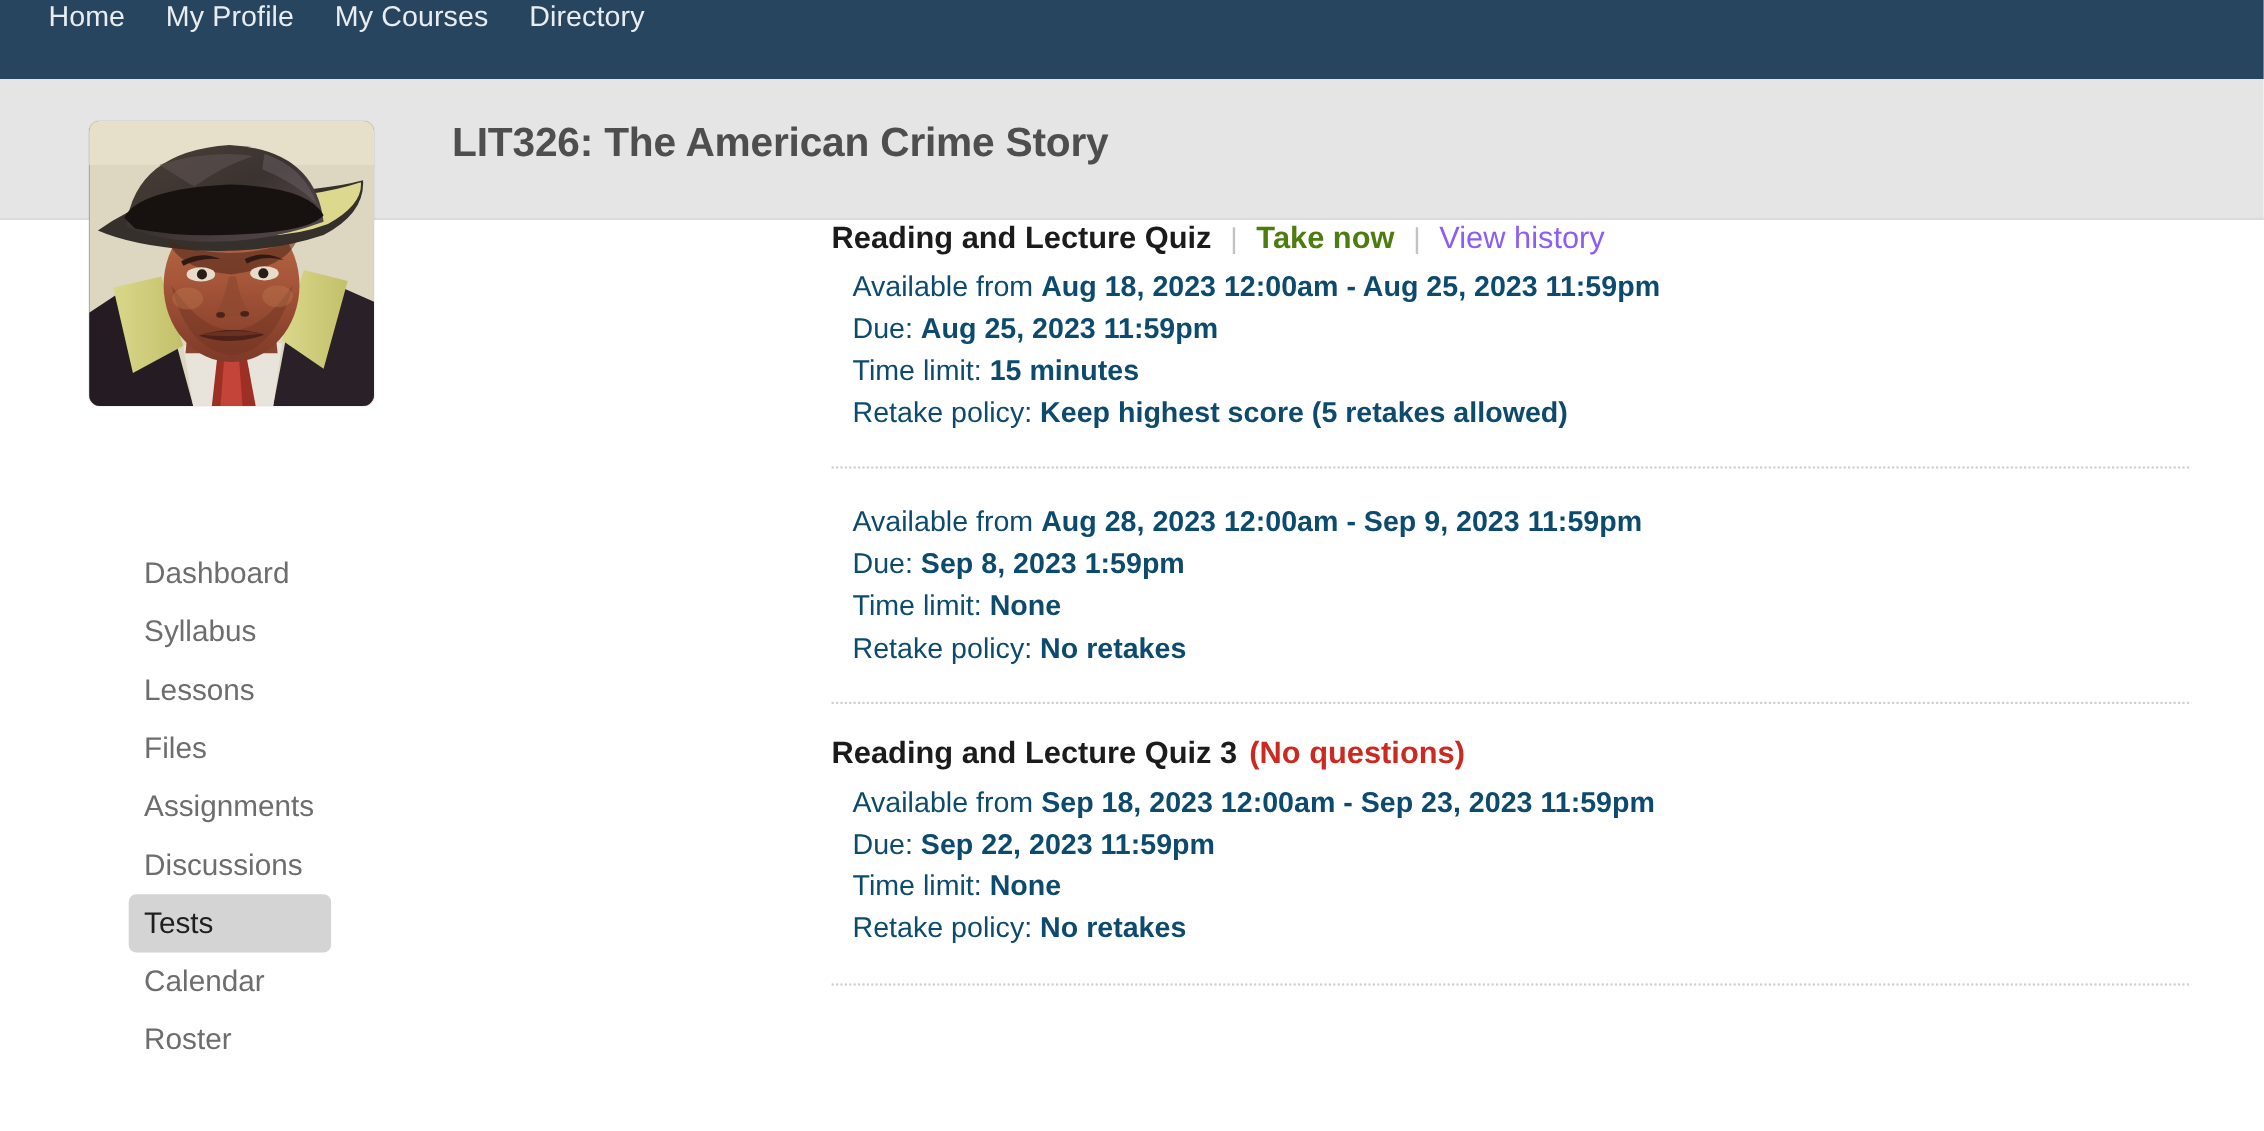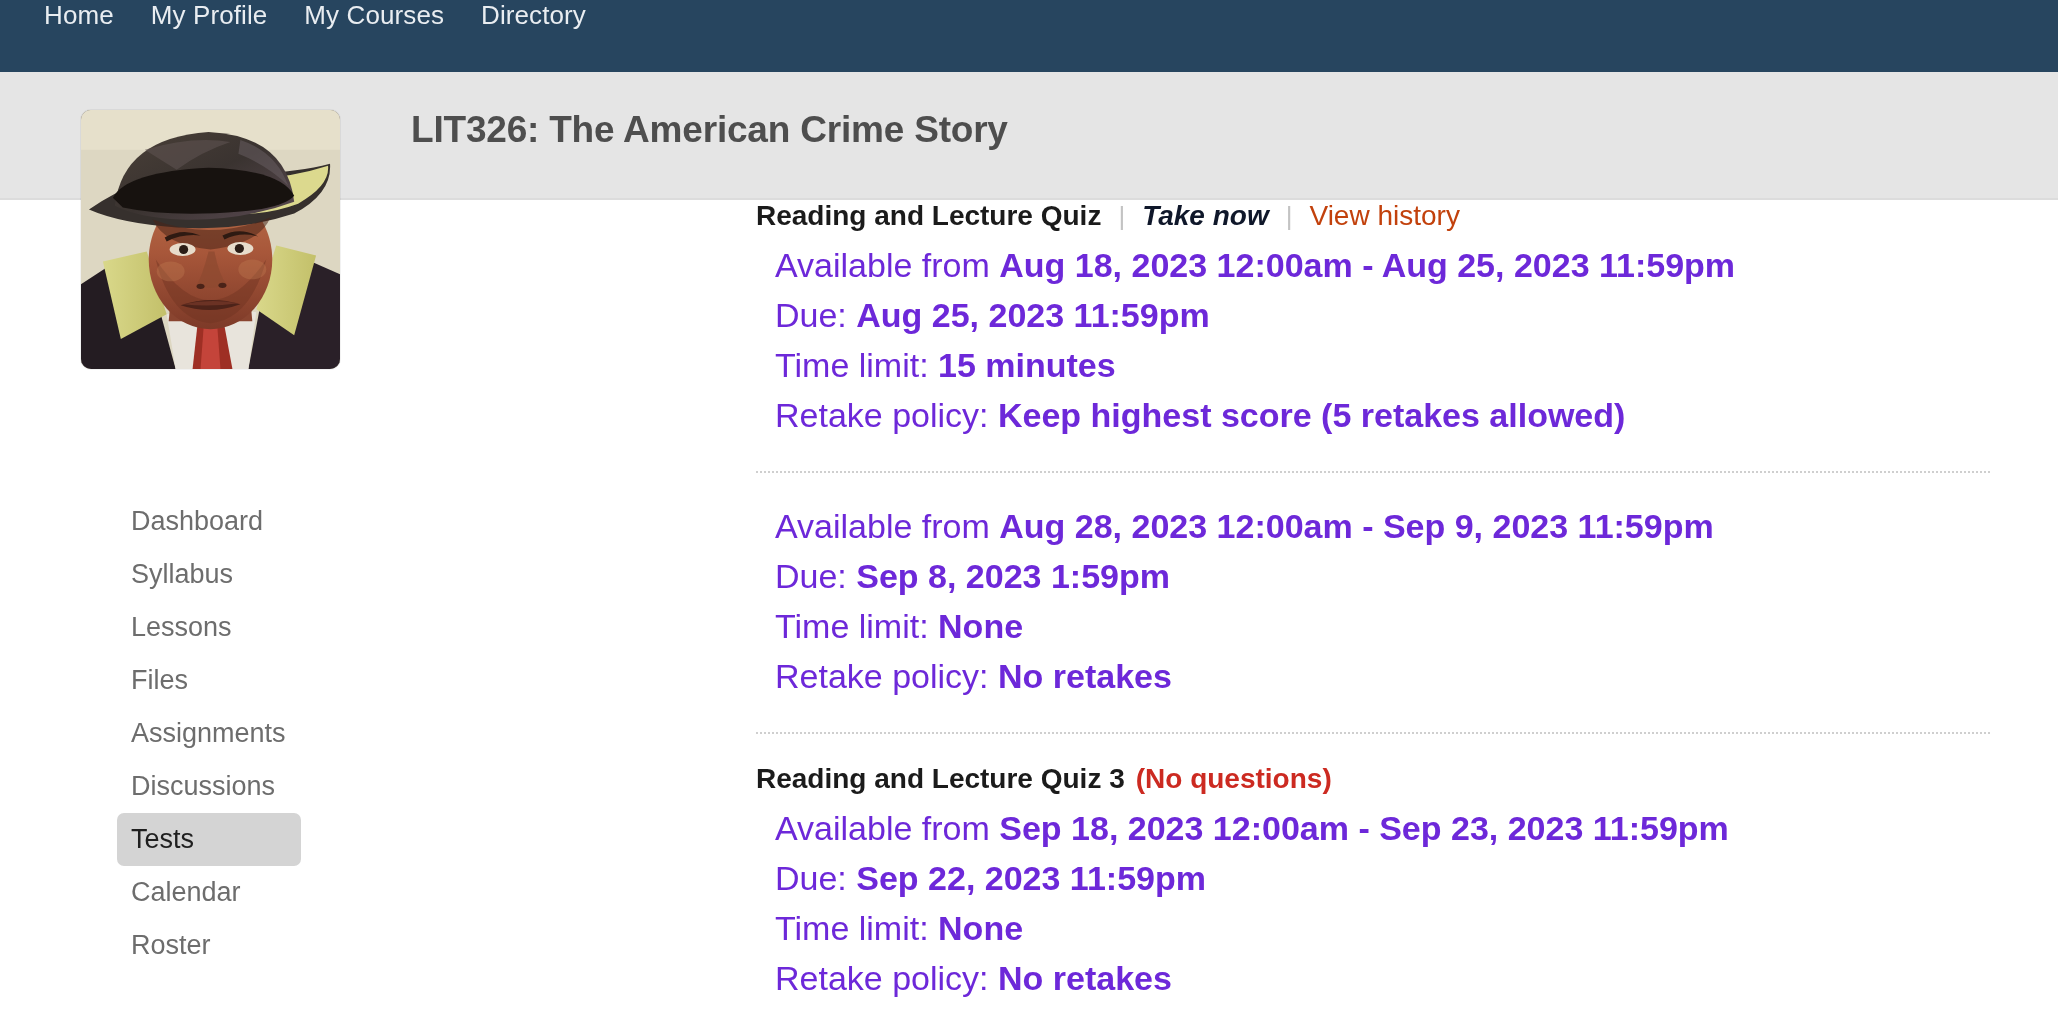--- a/index.html
+++ b/index.html
@@ -122,34 +122,33 @@
     font-weight: bold;
     margin-left: 11px;
   }
   .pipe {
     color: #c3c3c3;
     font-weight: normal;
     margin: 0 17px;
     font-size: 26px;
   }
   .take-now {
-    color: #0f172a;
-    font-weight: bold;
-    text-decoration: none;
-    font-style: italic;
+    color: #4d7c0f;
+    font-weight: bold;
+    text-decoration: none;
   }
   .view-history {
-    color: #c2410c;
+    color: #8b5cf6;
     font-weight: normal;
     text-decoration: none;
   }
   .detail {
     margin-left: 19px;
-    font-size: 34px;
-    color: #6d28d9;
+    font-size: 26px;
+    color: #0c4a6e;
     line-height: 1.47;
     white-space: nowrap;
   }
   .detail b { font-weight: bold; }
   .quiz-head { margin-bottom: 9px; }
 
   .sep {
     height: 0;
     border-top: 2px dotted #cfcfcf;
     margin: 30px 0 29px 411px;

